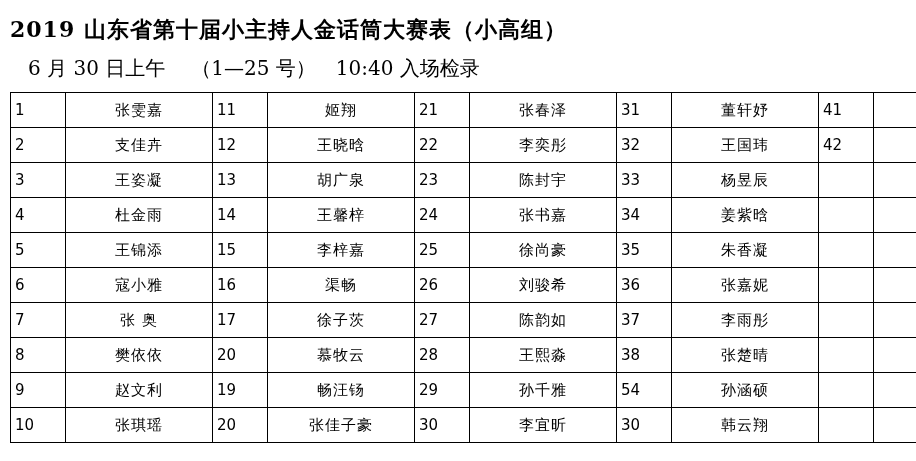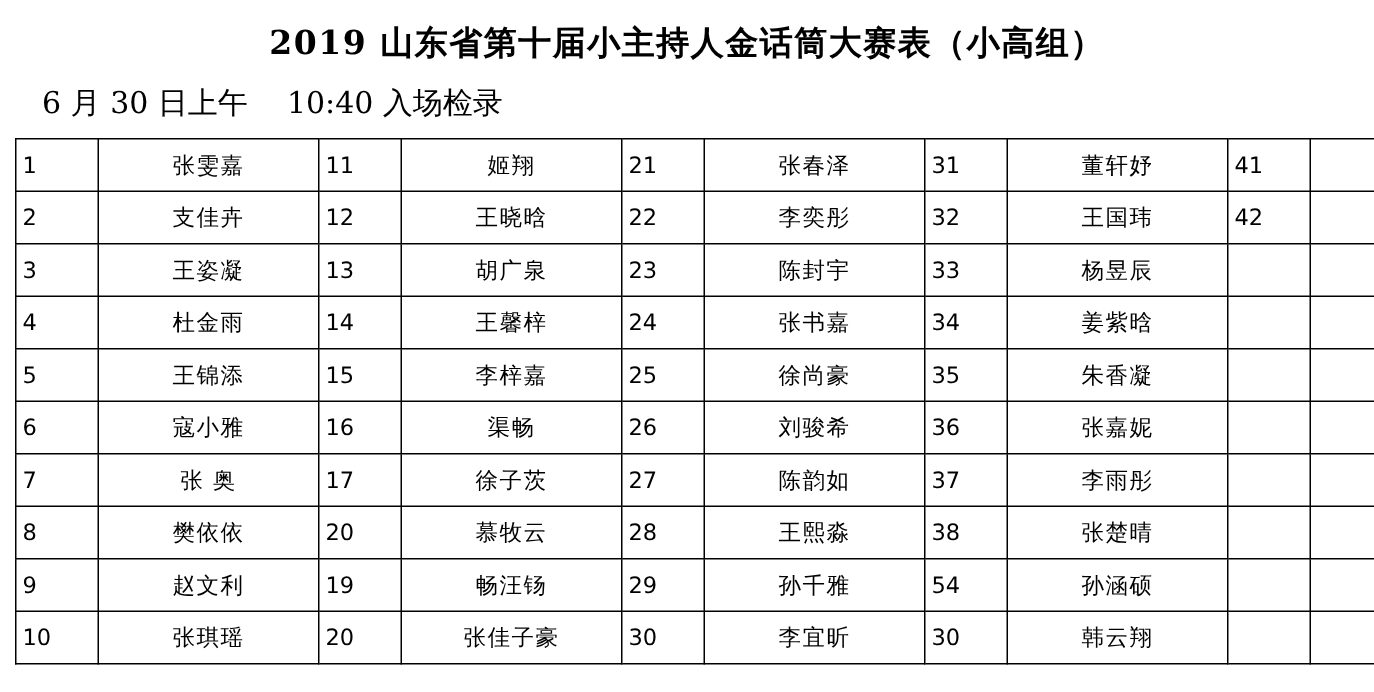--- a/index.html
+++ b/index.html
@@ -15,21 +15,21 @@
     overflow: hidden;
   }
   .page {
     width: 916px;
     height: 461px;
     box-sizing: border-box;
     padding: 6px 10px 0 10px;
     position: relative;
   }
   .title {
-    text-align: center;
+    text-align: left;
     font-size: 22px;
     font-weight: bold;
     letter-spacing: 1px;
     line-height: 34px;
     margin-top: 6px;
     white-space: nowrap;
   }
   .subtitle {
     display: flex;
     align-items: baseline;
@@ -76,20 +76,21 @@
 </style>
 </head>
 <body>
 
 <div class="page">
 
   <div class="title">2019 山东省第十届小主持人金话筒大赛表（小高组）</div>
 
   <div class="subtitle">
     <span class="seg-a">6 月 30 日上午</span>
+    <span class="seg-b">（1—25 号）</span>
     <span class="seg-d">10:40 入场检录</span>
   </div>
 
   <table class="roster">
     <tbody>
       <tr>
         <td class="num">1</td>
         <td class="name">张雯嘉</td>
         <td class="num">11</td>
         <td class="name">姬翔</td>

